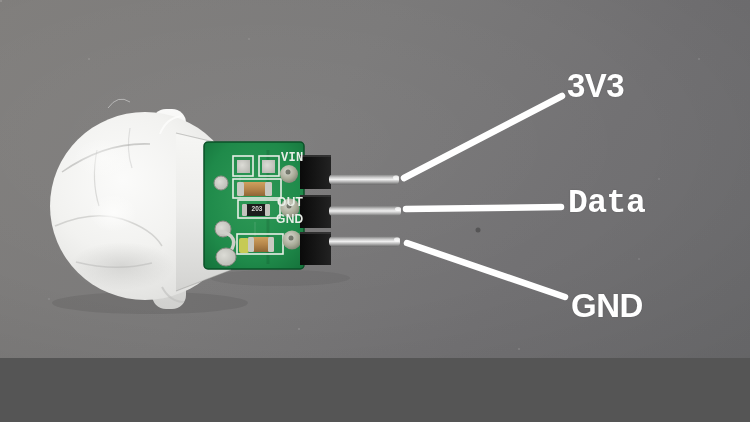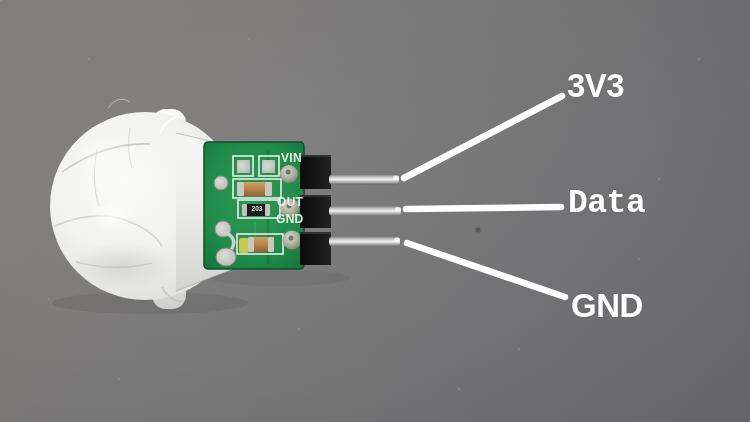--- a/index.html
+++ b/index.html
@@ -1,17 +1,17 @@
 <!DOCTYPE html>
 <html><head>
 <meta charset="utf-8">
 <style>
   html,body{margin:0;padding:0;background:#555;}
   .stage{
-    position:relative;width:750px;height:422px;overflow:hidden;
+    position:relative;width:750px;height:358px;overflow:hidden;
     background:linear-gradient(125deg,#817f7d 0%,#7b7a7a 40%,#727173 70%,#6c6c6e 100%);
     font-family:"Liberation Sans",sans-serif;
   }
   .vignette{position:absolute;inset:0;pointer-events:none;
     background:radial-gradient(ellipse at 35% 40%, rgba(255,255,255,0.04) 0%, rgba(0,0,0,0) 55%, rgba(0,0,0,0.07) 100%);}
   .dust{position:absolute;width:2px;height:2px;border-radius:50%;background:rgba(255,255,255,0.18);
     box-shadow: 88px 58px 0 rgba(255,255,255,.14), 298px 328px 0 rgba(255,255,255,.16),
       518px 348px 0 rgba(255,255,255,.15), 658px 178px 0 rgba(255,255,255,.13),
       118px 378px 0 rgba(255,255,255,.12), 698px 58px 0 rgba(255,255,255,.14),
       248px 38px 0 rgba(255,255,255,.12), 458px 388px 0 rgba(255,255,255,.15),
@@ -21,21 +21,21 @@
     position:absolute;color:#ffffff;font-weight:700;font-size:33px;line-height:1;
     letter-spacing:-0.5px;text-shadow:0 0 2px rgba(0,0,0,0.15);white-space:nowrap;
   }
   .callout-3v3{left:567px;top:69px;}
   .callout-data{left:568px;top:187px;font-family:Liberation Mono, monospace;}
   .callout-gnd{left:571px;top:289px;}
   .silk{
     position:absolute;color:#e8eee7;font-weight:700;font-size:12px;line-height:1;
     letter-spacing:0.3px;white-space:nowrap;
   }
-  .silk-vin{left:281px;top:152px;}
+  .silk-vin{left:281px;top:152px;font-family:Liberation Mono, monospace;}
   .silk-out{left:277px;top:196px;}
   .silk-gnd{left:276px;top:213px;}
   .silk-203{
     position:absolute;left:248px;top:206px;width:18px;text-align:center;
     color:#dcdcda;font-weight:700;font-size:6.5px;line-height:1;letter-spacing:0;
   }
 </style>
 </head>
 <body>
 

